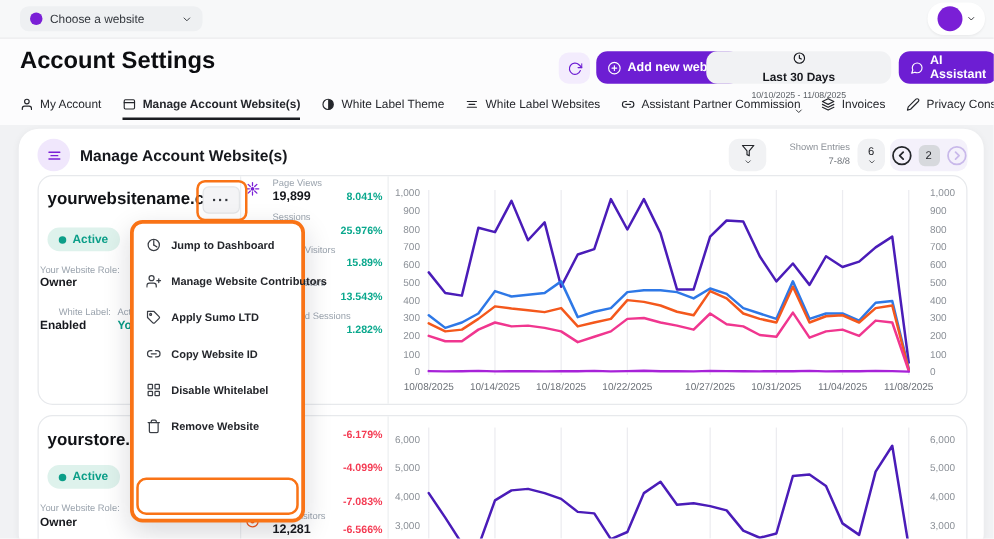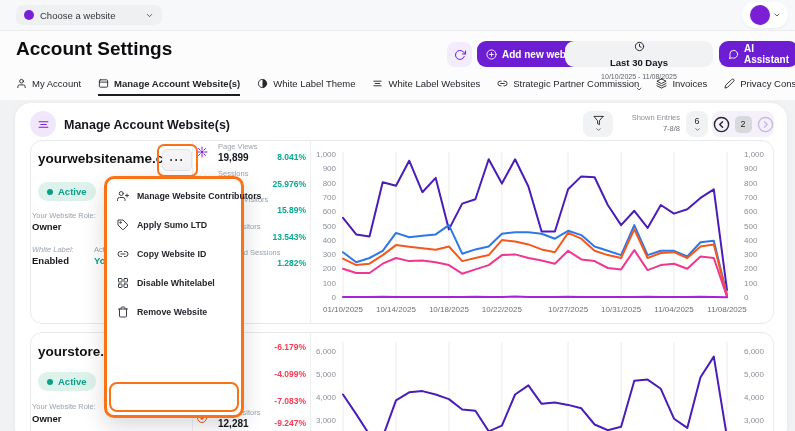--- a/index.html
+++ b/index.html
@@ -175,21 +175,21 @@
       <span>White Label Websites</span>
     </div>
     <div class="tab">
       <span class="ico">
         <svg width="11" height="11" viewBox="0 0 24 24" fill="none" stroke="currentColor" stroke-width="2" stroke-linecap="round" stroke-linejoin="round">
           <path d="M15 7h2a5 5 0 0 1 0 10h-2"></path>
           <path d="M9 17H7a5 5 0 0 1 0-10h2"></path>
           <line x1="8" y1="12" x2="16" y2="12"></line>
         </svg>
       </span>
-      <span>Strategic Partner Commission</span>
+      <span>Assistant Partner Commission</span>
     </div>
     <div class="tab">
       <span class="ico">
         <svg width="11" height="11" viewBox="0 0 24 24" fill="none" stroke="currentColor" stroke-width="2" stroke-linecap="round" stroke-linejoin="round">
           <polygon points="12 2 2 7 12 12 22 7 12 2"></polygon>
           <polyline points="2 12 12 17 22 12"></polyline>
           <polyline points="2 17 12 22 22 17"></polyline>
         </svg>
       </span>
       <span>Invoices</span>
@@ -259,21 +259,21 @@
 <div class="vline" style="left:310px;top:141px;height:182px;"></div>
 <div class="site-name" style="left:38px;top:151px;">yourwebsitename.com</div>
 <div class="dots-btn">···</div>
 <div class="hl-box" style="left:157px;top:144px;width:37px;height:29px;"></div>
 <div class="badge" style="left:38px;top:182px;">
     <i></i>
     <span>Active</span>
   </div>
 <div class="mini-label" style="left:32px;top:211px;">Your Website Role:</div>
 <div class="mini-value" style="left:32px;top:221px;">Owner</div>
-<div class="mini-label" style="left:32px;top:245px;font-style:italic;">White Label:</div>
+<div class="mini-label" style="left:47px;top:245px;">White Label:</div>
 <div class="mini-value" style="left:32px;top:255px;">Enabled</div>
 <div class="mini-label" style="left:94px;top:245px;">Acti</div>
 <div class="mini-value teal-frag" style="left:94px;top:255px;">You</div>
 <div class="stats" id="stats1" style="top:140px;height:140px;">
     <div class="stat-row" style="top: 0px;">
       <span class="stat-ic flw" style="top:4px;"><svg width="12" height="12" viewBox="0 0 24 24" fill="none" stroke="currentColor" stroke-width="2" stroke-linecap="round" stroke-linejoin="round">
           <circle cx="12" cy="12" r="3" fill="currentColor" stroke="none"></circle>
           <path d="M12 2v5M12 17v5M2 12h5M17 12h5M5 5l3.5 3.5M15.5 15.5L19 19M19 5l-3.5 3.5M8.5 15.5L5 19"></path>
         </svg></span>
       <span class="stat-label" style="top:2px;">Page Views</span>
@@ -318,21 +318,21 @@
     <div class="stat-row" style="top: 54px;">
       <span class="stat-pct down" style="top:6px;">-7.083%</span>
     </div>
     <div class="stat-row" style="top: 68px;">
       <span class="stat-ic tgt" style="top:6px;"><svg width="12" height="12" viewBox="0 0 24 24" fill="none" stroke="currentColor" stroke-width="2" stroke-linecap="round" stroke-linejoin="round">
           <circle cx="12" cy="12" r="9"></circle>
           <circle cx="12" cy="12" r="3.5" fill="currentColor" stroke="none"></circle>
         </svg></span>
       <span class="stat-label" style="top:4px;">Total Visitors</span>
       <span class="stat-value" style="top:14px;">12,281</span>
-      <span class="stat-pct down" style="top:14px;">-9.247%</span>
+      <span class="stat-pct down" style="top:14px;">-6.566%</span>
     </div>
   </div>
 
 <div class="ylabels yl-l" id="c1yl" style="left:300px;top:150px;height:152px;">
     <div style="top: 0px;">1,000</div>
     <div style="top: 14.3px;">900</div>
     <div style="top: 28.6px;">800</div>
     <div style="top: 42.9px;">700</div>
     <div style="top: 57.2px;">600</div>
     <div style="top: 71.5px;">500</div>
@@ -364,21 +364,21 @@
     <line x1="285.0689655172414" y1="2" x2="285.0689655172414" y2="150" stroke="#ececf0" stroke-width="1"></line>
     <line x1="338.0344827586207" y1="2" x2="338.0344827586207" y2="150" stroke="#ececf0" stroke-width="1"></line>
     <line x1="391" y1="2" x2="391" y2="150" stroke="#ececf0" stroke-width="1"></line>
     <polyline points="7.0,67.9 20.2,84.4 33.5,86.5 46.7,32.2 60.0,35.7 73.2,10.7 86.4,42.2 99.7,27.9 112.9,79.4 126.2,53.6 139.4,49.3 152.7,9.3 165.9,33.6 179.1,9.3 192.4,36.5 205.6,81.5 218.9,81.5 232.1,39.3 245.3,26.4 258.6,27.2 271.8,55.0 285.1,75.1 298.3,60.8 311.6,77.9 324.8,55.0 338.0,63.6 351.3,59.3 364.5,47.9 377.8,39.3 391.0,140.1" fill="none" stroke="#4a1cb8" stroke-width="2" stroke-linejoin="round" stroke-linecap="round"></polyline>
     <polyline points="7.0,102.2 20.2,112.3 33.5,108.0 46.7,100.8 60.0,82.9 73.2,87.2 86.4,85.8 99.7,84.4 112.9,75.1 126.2,103.7 139.4,99.4 152.7,96.5 165.9,83.7 179.1,82.2 192.4,82.2 205.6,83.7 218.9,88.7 232.1,80.8 245.3,85.1 258.6,96.5 271.8,100.8 285.1,105.1 298.3,75.1 311.6,105.1 324.8,100.8 338.0,100.8 351.3,106.5 364.5,92.2 377.8,90.8 391.0,145.1" fill="none" stroke="#2e78e6" stroke-width="2" stroke-linejoin="round" stroke-linecap="round"></polyline>
     <polyline points="7.0,108.7 20.2,115.1 33.5,113.7 46.7,105.1 60.0,95.1 73.2,96.8 86.4,98.2 99.7,99.7 112.9,96.5 126.2,111.1 139.4,108.0 152.7,105.1 165.9,90.1 179.1,91.5 192.4,94.4 205.6,99.4 218.9,102.2 232.1,82.9 245.3,88.7 258.6,100.8 271.8,105.1 285.1,108.0 298.3,79.4 311.6,108.0 324.8,103.0 338.0,102.2 351.3,108.0 364.5,96.5 377.8,94.4 391.0,145.9" fill="none" stroke="#f4581c" stroke-width="2" stroke-linejoin="round" stroke-linecap="round"></polyline>
     <polyline points="7.0,118.7 20.2,123.0 33.5,123.0 46.7,113.7 60.0,108.0 73.2,111.1 86.4,110.5 99.7,112.3 112.9,115.1 126.2,123.7 139.4,119.4 152.7,115.1 165.9,105.1 179.1,104.4 192.4,108.0 205.6,110.5 218.9,113.7 232.1,100.8 245.3,109.4 258.6,111.1 271.8,118.0 285.1,119.4 298.3,100.1 311.6,120.1 324.8,115.1 338.0,113.7 351.3,118.7 364.5,106.5 377.8,108.0 391.0,146.6" fill="none" stroke="#f0368f" stroke-width="2" stroke-linejoin="round" stroke-linecap="round"></polyline>
     <polyline points="7.0,146.9 20.2,147.1 33.5,147.0 46.7,146.7 60.0,147.1 73.2,146.9 86.4,147.0 99.7,147.1 112.9,146.9 126.2,147.0 139.4,146.7 152.7,147.1 165.9,146.9 179.1,146.6 192.4,147.0 205.6,146.9 218.9,147.1 232.1,146.7 245.3,146.9 258.6,147.0 271.8,147.1 285.1,146.9 298.3,147.0 311.6,146.7 324.8,147.1 338.0,146.9 351.3,147.0 364.5,146.7 377.8,146.9 391.0,147.3" fill="none" stroke="#a722d8" stroke-width="2" stroke-linejoin="round" stroke-linecap="round"></polyline>
   </svg>
 <div class="xlabels" id="c1xl" style="left:336px;top:305px;width:400px;height:12px;">
-    <span style="left: 7px;">01/10/2025</span>
+    <span style="left: 7px;">10/08/2025</span>
     <span style="left: 59.9655px;">10/14/2025</span>
     <span style="left: 112.931px;">10/18/2025</span>
     <span style="left: 165.897px;">10/22/2025</span>
     <span style="left: 232.103px;">10/27/2025</span>
     <span style="left: 285.069px;">10/31/2025</span>
     <span style="left: 338.034px;">11/04/2025</span>
     <span style="left: 391px;">11/08/2025</span>
   </div>
 
 <div class="ylabels yl-l" id="c2yl" style="left:300px;top:338px;height:93px;">
@@ -402,20 +402,30 @@
     <line x1="285.0689655172414" y1="4" x2="285.0689655172414" y2="93" stroke="#ececf0" stroke-width="1"></line>
     <line x1="338.0344827586207" y1="4" x2="338.0344827586207" y2="93" stroke="#ececf0" stroke-width="1"></line>
     <line x1="391" y1="4" x2="391" y2="93" stroke="#ececf0" stroke-width="1"></line>
     <polyline points="7.0,56.5 20.2,76.1 33.5,96.8 46.7,99.1 60.0,62.3 73.2,54.3 86.4,53.1 99.7,56.5 112.9,61.1 126.2,71.5 139.4,72.7 152.7,93.3 165.9,87.6 179.1,56.5 192.4,47.4 205.6,65.8 218.9,64.6 232.1,66.9 245.3,70.3 258.6,86.5 271.8,92.2 285.1,88.8 298.3,42.8 311.6,41.6 324.8,50.8 338.0,80.7 351.3,89.9 364.5,39.3 377.8,18.6 391.0,99.1" fill="none" stroke="#4a1cb8" stroke-width="2" stroke-linejoin="round" stroke-linecap="round"></polyline>
   </svg>
 
 <div class="menu" id="menu">
     <div class="menu-item">
       <span class="ico" style="color:#3a3e45;">
         <svg width="12" height="12" viewBox="0 0 24 24" fill="none" stroke="currentColor" stroke-width="2" stroke-linecap="round" stroke-linejoin="round">
+          <circle cx="12" cy="12" r="9"></circle>
+          <line x1="12" y1="12" x2="12" y2="5"></line>
+          <line x1="12" y1="12" x2="17" y2="15"></line>
+        </svg>
+      </span>
+      <span class="lbl">Jump to Dashboard</span>
+    </div>
+    <div class="menu-item">
+      <span class="ico" style="color:#3a3e45;">
+        <svg width="12" height="12" viewBox="0 0 24 24" fill="none" stroke="currentColor" stroke-width="2" stroke-linecap="round" stroke-linejoin="round">
           <path d="M16 21v-2a4 4 0 0 0-4-4H5a4 4 0 0 0-4 4v2"></path>
           <circle cx="8.5" cy="7" r="4"></circle>
           <line x1="20" y1="8" x2="20" y2="14"></line>
           <line x1="17" y1="11" x2="23" y2="11"></line>
         </svg>
       </span>
       <span class="lbl">Manage Website Contributors</span>
     </div>
     <div class="menu-item">
       <span class="ico" style="color:#3a3e45;">

